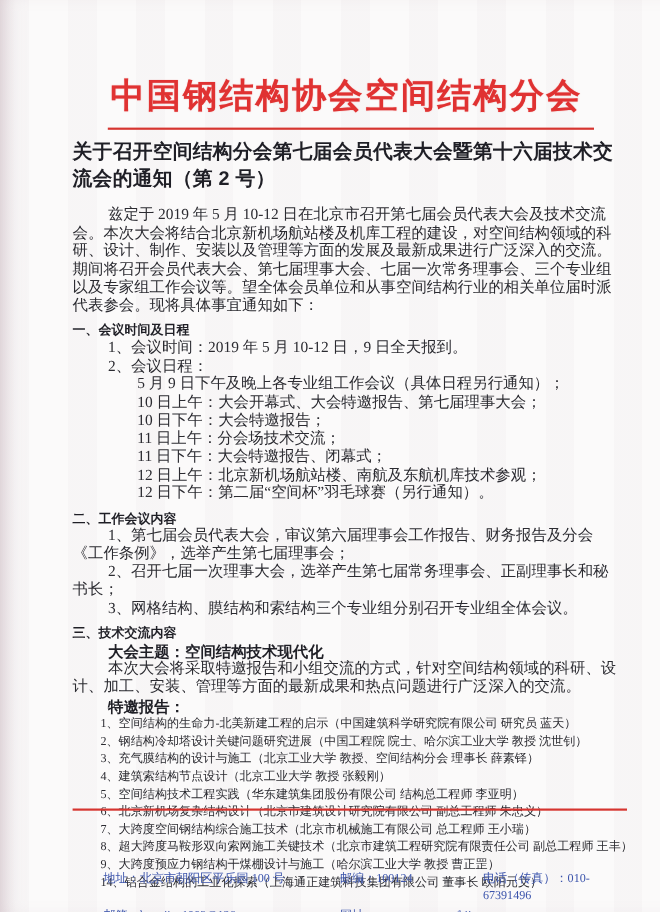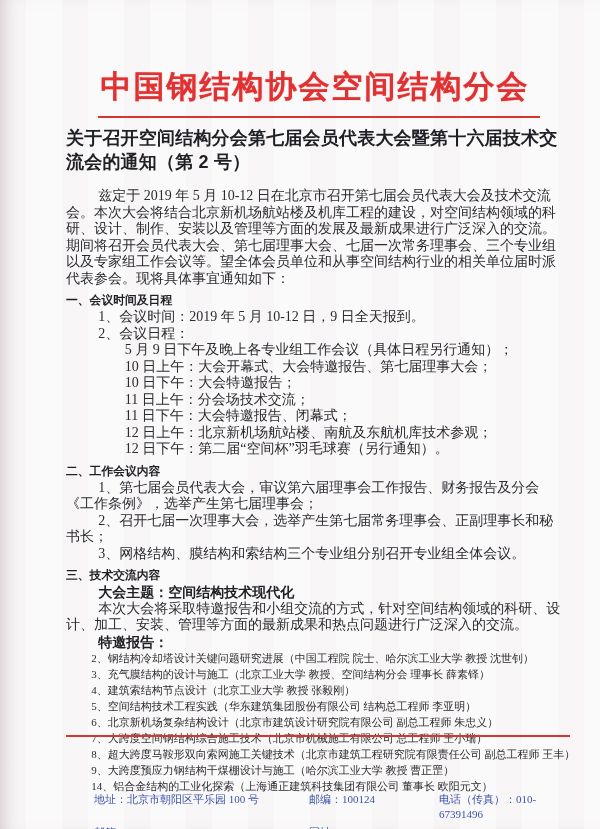--- a/index.html
+++ b/index.html
@@ -119,20 +119,21 @@
 
     <div class="sec-heading">二、工作会议内容</div>
     <p class="indent">1、第七届会员代表大会，审议第六届理事会工作报告、财务报告及分会《工作条例》，选举产生第七届理事会；</p>
     <p class="indent">2、召开七届一次理事大会，选举产生第七届常务理事会、正副理事长和秘书长；</p>
     <p class="indent">3、网格结构、膜结构和索结构三个专业组分别召开专业组全体会议。</p>
 
     <div class="sec-heading">三、技术交流内容</div>
     <p class="indent bold-line">大会主题：空间结构技术现代化</p>
     <p class="indent">本次大会将采取特邀报告和小组交流的方式，针对空间结构领域的科研、设计、加工、安装、管理等方面的最新成果和热点问题进行广泛深入的交流。</p>
     <p class="indent bold-line">特邀报告：</p>
+    <p class="report">1、空间结构的生命力-北美新建工程的启示（中国建筑科学研究院有限公司 研究员 蓝天）</p>
     <p class="report">2、钢结构冷却塔设计关键问题研究进展（中国工程院 院士、哈尔滨工业大学 教授 沈世钊）</p>
     <p class="report">3、充气膜结构的设计与施工（北京工业大学 教授、空间结构分会 理事长 薛素铎）</p>
     <p class="report">4、建筑索结构节点设计（北京工业大学 教授 张毅刚）</p>
     <p class="report">5、空间结构技术工程实践（华东建筑集团股份有限公司 结构总工程师 李亚明）</p>
     <p class="report">6、北京新机场复杂结构设计（北京市建筑设计研究院有限公司 副总工程师 朱忠义）</p>
     <p class="report">7、大跨度空间钢结构综合施工技术（北京市机械施工有限公司 总工程师 王小瑞）</p>
     <p class="report">8、超大跨度马鞍形双向索网施工关键技术（北京市建筑工程研究院有限责任公司 副总工程师 王丰）</p>
     <p class="report">9、大跨度预应力钢结构干煤棚设计与施工（哈尔滨工业大学 教授 曹正罡）</p>
     <p class="report">14、铝合金结构的工业化探索（上海通正建筑科技集团有限公司 董事长 欧阳元文）</p>
 

